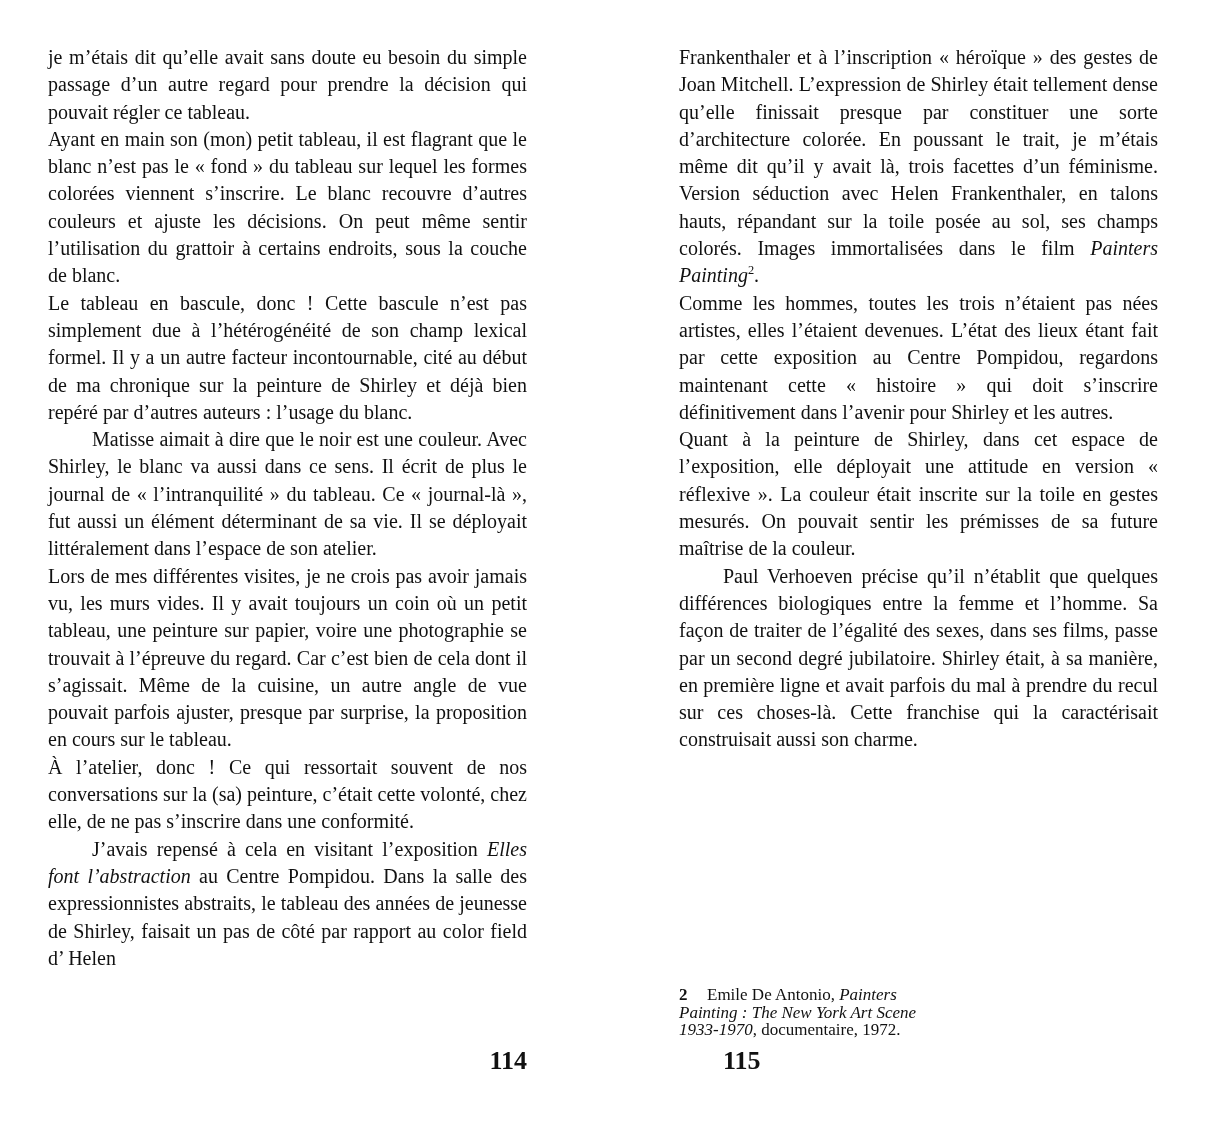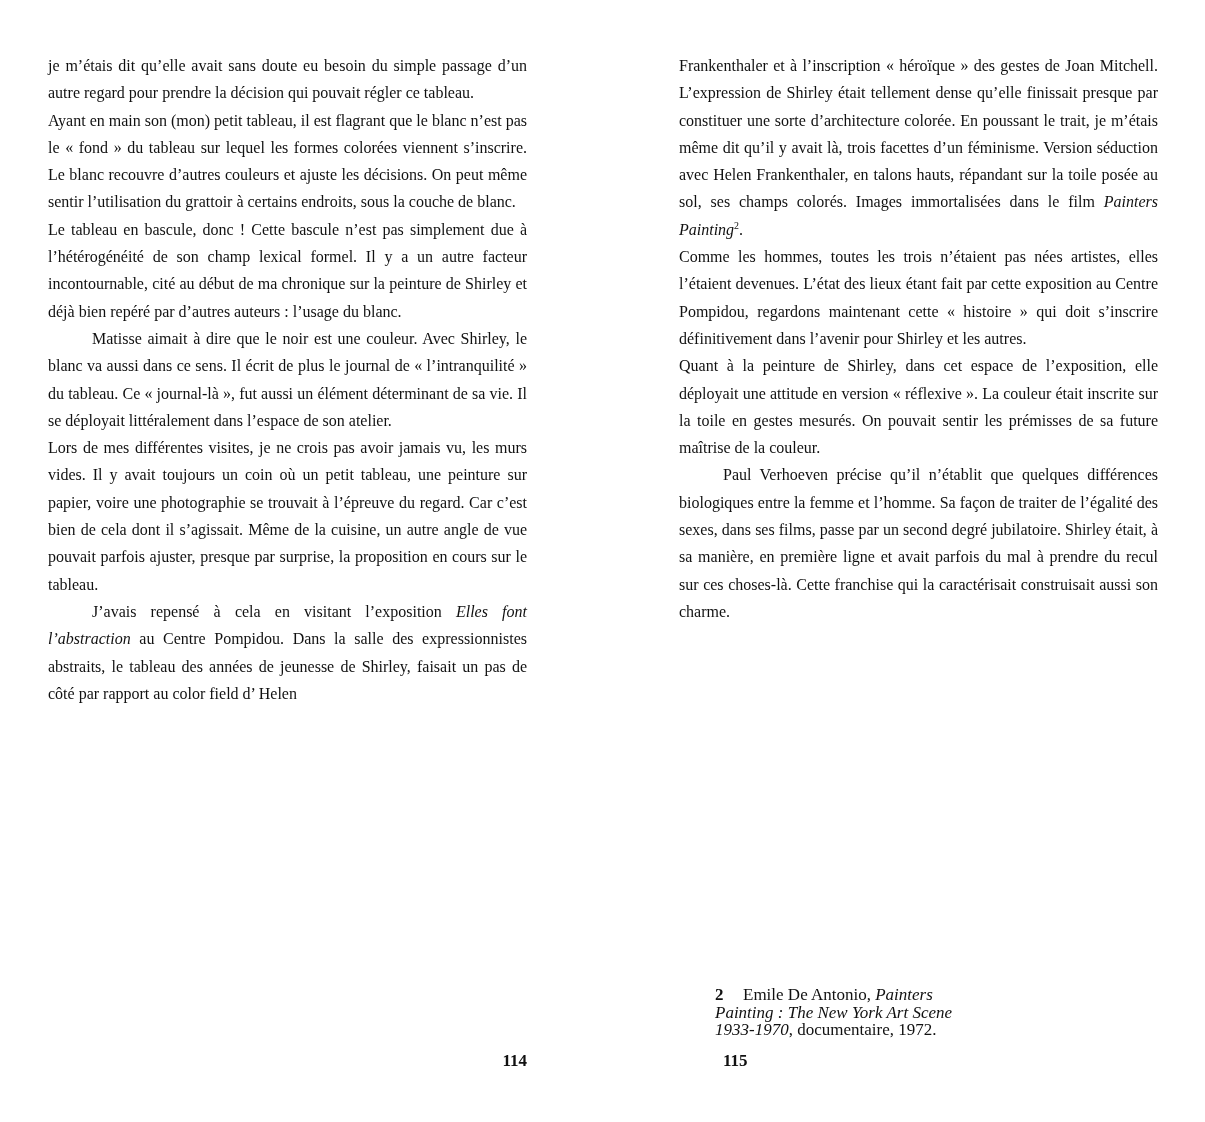--- a/index.html
+++ b/index.html
@@ -7,23 +7,23 @@
     width: 1205px; height: 1122px;
     background: #ffffff;
     font-family: "Liberation Serif", "DejaVu Serif", serif;
     color: #111111;
     position: relative;
     overflow: hidden;
   }
   .spread { position: absolute; inset: 0; }
   .text-col {
     position: absolute;
-    top: 52px;
+    top: 44px;
     width: 479px;
-    font-size: 16px;
+    font-size: 20px;
     line-height: 27.3px;
     text-align: justify;
   }
   .col-left  { left: 48px; }
   .col-right { left: 679px; }
   .text-col p {
     margin: 0;
     text-align: justify;
     hyphens: auto; -webkit-hyphens: auto;
   }
@@ -31,43 +31,44 @@
   i { }
   sup { font-size: 62%; font-style: normal; vertical-align: super; line-height: 0; }
   .footnote {
     position: absolute;
     left: 679px; top: 986px;
     width: 320px;
     font-size: 17px;
     line-height: 17.6px;
     text-align: left;
   }
-  .fn-line { white-space: nowrap; margin-left: 36px; }
+  .fn-line { white-space: nowrap; }
   .fn-num { font-weight: bold; display: inline-block; min-width: 28px; }
   .pagenum {
     position: absolute;
     top: 1047px;
     font-weight: bold;
-    font-size: 17px;
+    font-size: 26px;
     line-height: 28px;
   }
   .pagenum-left  { left: 48px; width: 479px; text-align: right; }
   .pagenum-right { left: 679px; width: 479px; text-align: left; margin-left: 44px; }
 </style>
 </head>
 <body>
 
 <div class="spread">
 
   <div class="text-col col-left">
       <p><span>je m’étais dit qu’elle avait sans doute eu besoin du simple passage d’un autre regard pour prendre la décision qui pouvait régler ce tableau.</span></p>
       <p><span>Ayant en main son (mon) petit tableau, il est flagrant que le blanc n’est pas le « fond » du tableau sur lequel les formes colorées viennent s’inscrire. Le blanc recouvre d’autres couleurs et ajuste les décisions. On peut même sentir l’utilisation du grattoir à certains endroits, sous la couche de blanc.</span></p>
       <p><span>Le tableau en bascule, donc ! Cette bascule n’est pas simplement due à l’hétérogénéité de son champ lexical formel. Il y a un autre facteur incontournable, cité au début de ma chronique sur la peinture de Shirley et déjà bien repéré par d’autres auteurs : l’usage du blanc.</span></p>
       <p class="indent"><span>Matisse aimait à dire que le noir est une couleur. Avec Shirley, le blanc va aussi dans ce sens. Il écrit de plus le journal de « l’intranquilité » du tableau. Ce « journal-là », fut aussi un élément déterminant de sa vie. Il se déployait littéralement dans l’espace de son atelier.</span></p>
       <p><span>Lors de mes différentes visites, je ne crois pas avoir jamais vu, les murs vides. Il y avait toujours un coin où un petit tableau, une peinture sur papier, voire une photographie se trouvait à l’épreuve du regard. Car c’est bien de cela dont il s’agissait. Même de la cuisine, un autre angle de vue pouvait parfois ajuster, presque par surprise, la proposition en cours sur le tableau.</span></p>
+      <p><span>À l’atelier, donc ! Ce qui ressortait souvent de nos conversations sur la (sa) peinture, c’était cette volonté, chez elle, de ne pas s’inscrire dans une conformité.</span></p>
       <p class="indent"><span>J’avais repensé à cela en visitant l’exposition </span><i>Elles font l’abstraction</i><span> au Centre Pompidou. Dans la salle des expressionnistes abstraits, le tableau des années de jeunesse de Shirley, faisait un pas de côté par rapport au color field d’ Helen</span></p>
     </div>
 
   <div class="text-col col-right">
       <p><span>Frankenthaler et à l’inscription « héroïque » des gestes de Joan Mitchell. L’expression de Shirley était tellement dense qu’elle finissait presque par constituer une sorte d’architecture colorée. En poussant le trait, je m’étais même dit qu’il y avait là, trois facettes d’un féminisme. Version séduction avec Helen Frankenthaler, en talons hauts, répandant sur la toile posée au sol, ses champs colorés. Images immortalisées dans le film </span><i>Painters Painting</i><sup>2</sup><span>.</span></p>
       <p><span>Comme les hommes, toutes les trois n’étaient pas nées artistes, elles l’étaient devenues. L’état des lieux étant fait par cette exposition au Centre Pompidou, regardons maintenant cette « histoire » qui doit s’inscrire définitivement dans l’avenir pour Shirley et les autres.</span></p>
       <p><span>Quant à la peinture de Shirley, dans cet espace de l’exposition, elle déployait une attitude en version « réflexive ». La couleur était inscrite sur la toile en gestes mesurés. On pouvait sentir les prémisses de sa future maîtrise de la couleur.</span></p>
       <p class="indent"><span>Paul Verhoeven précise qu’il n’établit que quelques différences biologiques entre la femme et l’homme. Sa façon de traiter de l’égalité des sexes, dans ses films, passe par un second degré jubilatoire. Shirley était, à sa manière, en première ligne et avait parfois du mal à prendre du recul sur ces choses-là. Cette franchise qui la caractérisait construisait aussi son charme.</span></p>
     </div>
 

